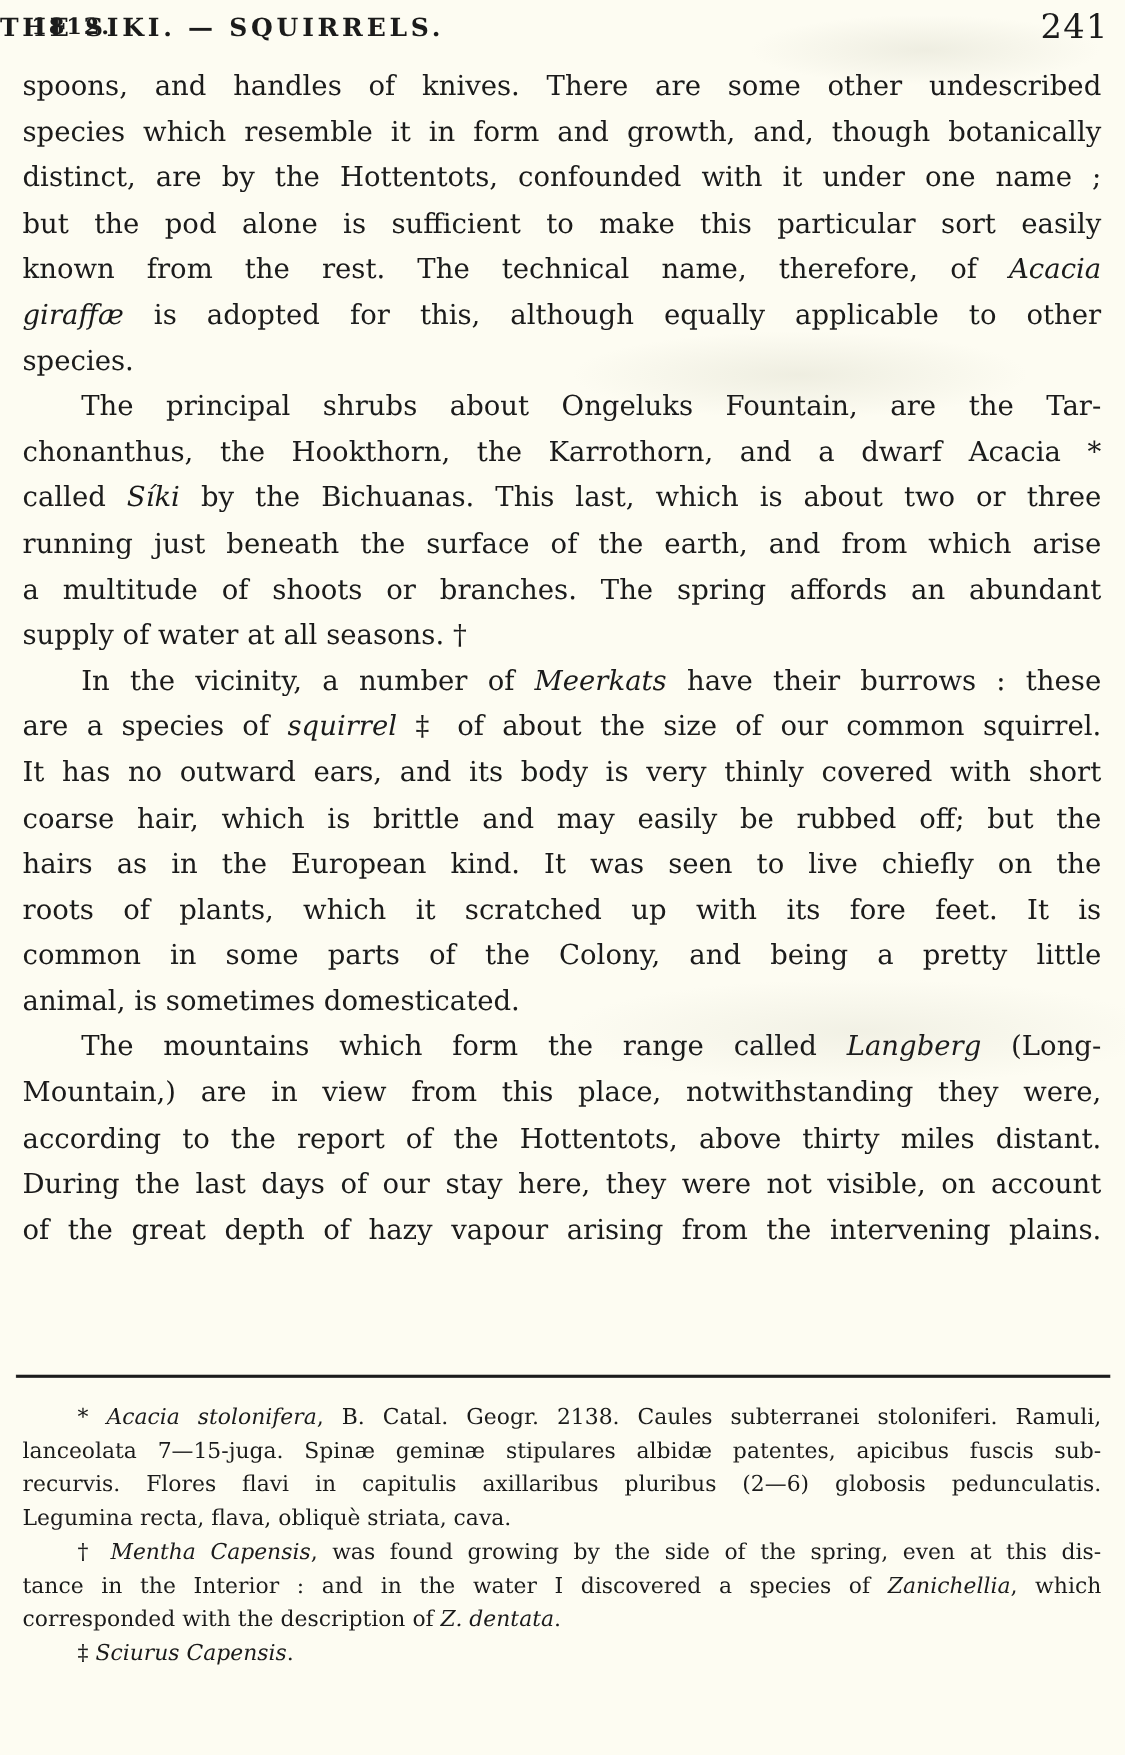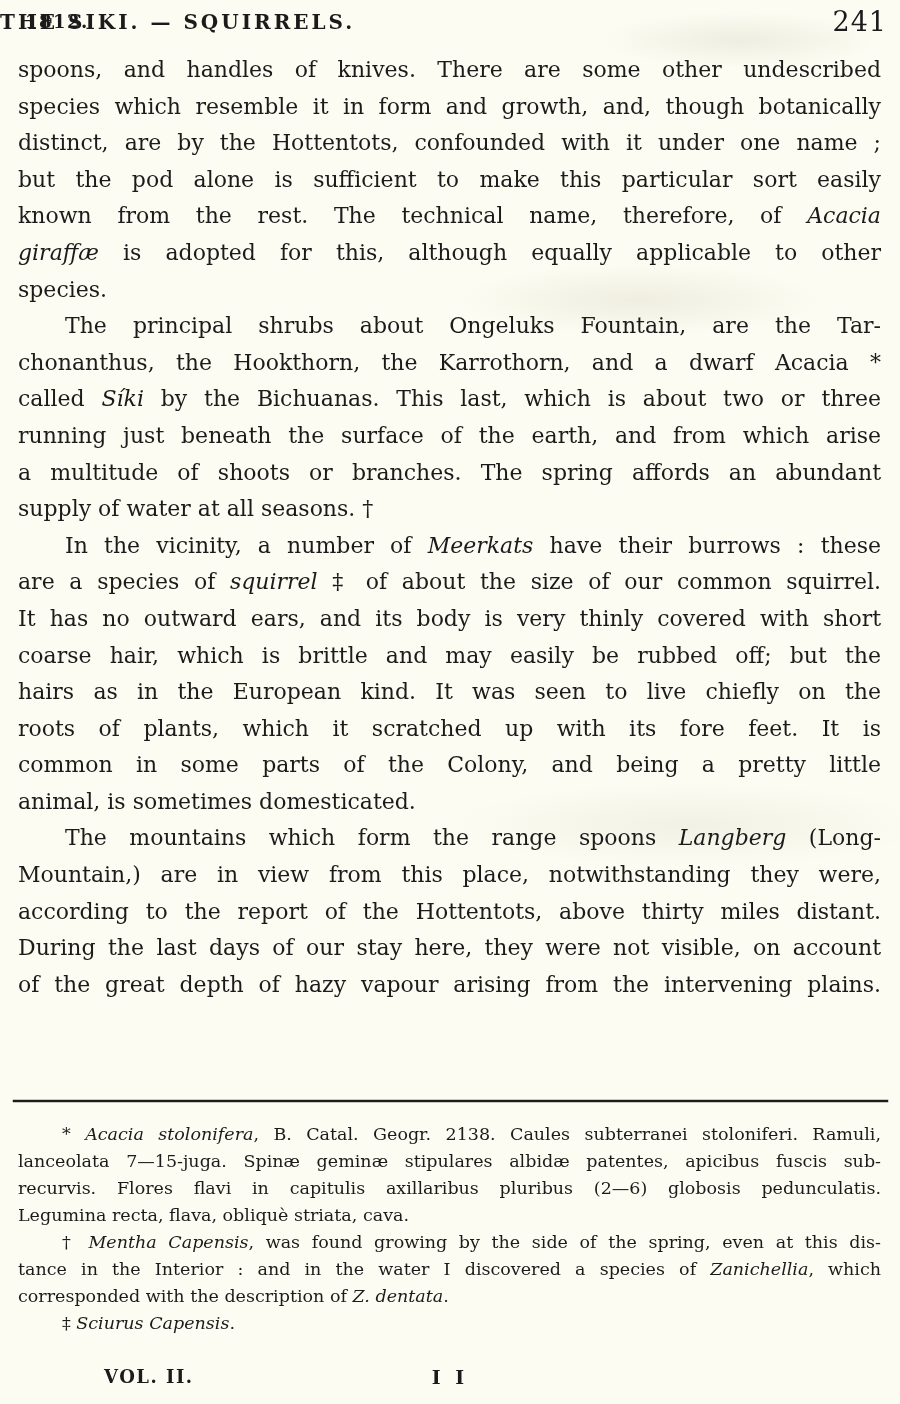--- a/index.html
+++ b/index.html
@@ -99,21 +99,21 @@
         <div class="bline indent"><span>In the vicinity, a number of </span><span class="it">Meerkats</span><span> have their burrows : these</span></div>
         <div class="bline"><span>are a species of </span><span class="it">squirrel</span><span> ‡ of about the size of our common squirrel.</span></div>
         <div class="bline"><span>It has no outward ears, and its body is very thinly covered with short</span></div>
         <div class="bline"><span>coarse hair, which is brittle and may easily be rubbed off; but the</span></div>
         <div class="bline"><span>hairs as in the European kind.  It was seen to live chiefly on the</span></div>
         <div class="bline"><span>roots of plants, which it scratched up with its fore feet.  It is</span></div>
         <div class="bline"><span>common in some parts of the Colony, and being a pretty little</span></div>
         <div class="bline last"><span>animal, is sometimes domesticated.</span></div>
       </div>
       <div>
-        <div class="bline indent"><span>The mountains which form the range spoons </span><span class="it">Langberg</span><span> (Long-</span></div>
+        <div class="bline indent"><span>The mountains which form the range called </span><span class="it">Langberg</span><span> (Long-</span></div>
         <div class="bline"><span>Mountain,) are in view from this place, notwithstanding they were,</span></div>
         <div class="bline"><span>according to the report of the Hottentots, above thirty miles distant.</span></div>
         <div class="bline"><span>During the last days of our stay here, they were not visible, on account</span></div>
         <div class="bline"><span>of the great depth of hazy vapour arising from the intervening plains.</span></div>
       </div>
     </div>
 
   <div class="fnrule"></div>
 
   <div class="footnotes" id="footnotes">
@@ -126,18 +126,14 @@
       <div>
         <div class="fline indent"><span>† </span><span class="it">Mentha Capensis</span><span>, was found growing by the side of the spring, even at this dis-</span></div>
         <div class="fline"><span>tance in the Interior : and in the water I discovered a species of </span><span class="it">Zanichellia</span><span>, which</span></div>
         <div class="fline last"><span>corresponded with the description of </span><span class="it">Z. dentata</span><span>.</span></div>
       </div>
       <div>
         <div class="fline indent last"><span>‡ </span><span class="it">Sciurus Capensis</span><span>.</span></div>
       </div>
     </div>
 
-  <div class="footer">
-    <span class="volume">VOL. II.</span>
-    <span class="signature">I I</span>
-  </div>
 
 </div>
 
 </body></html>

